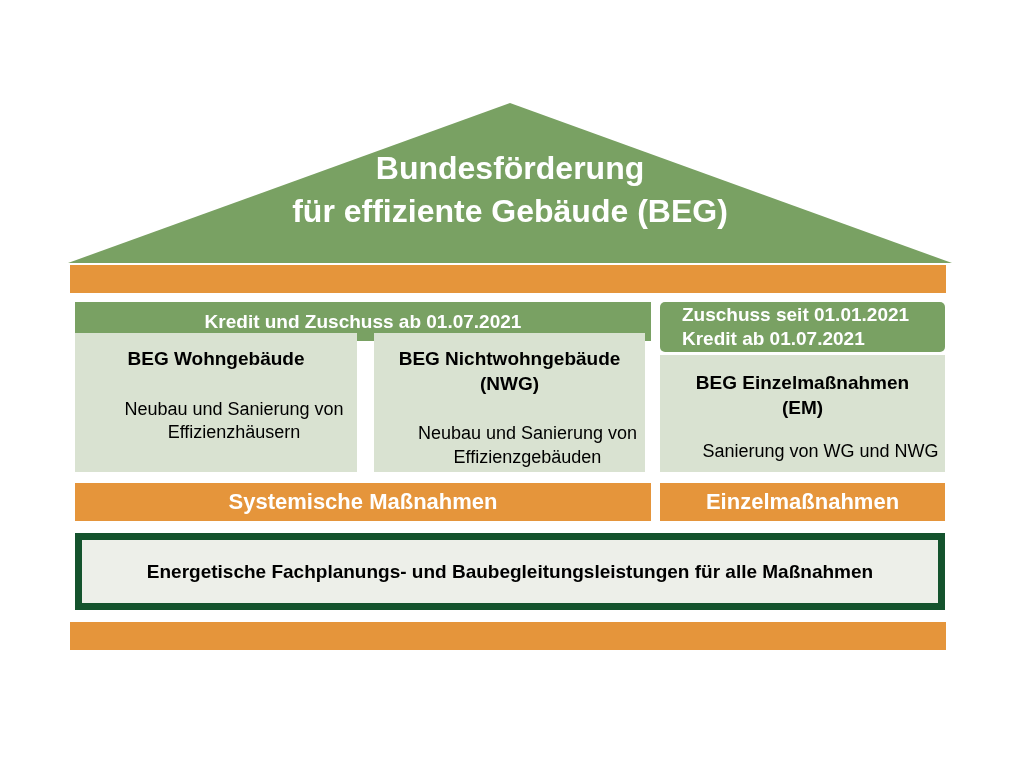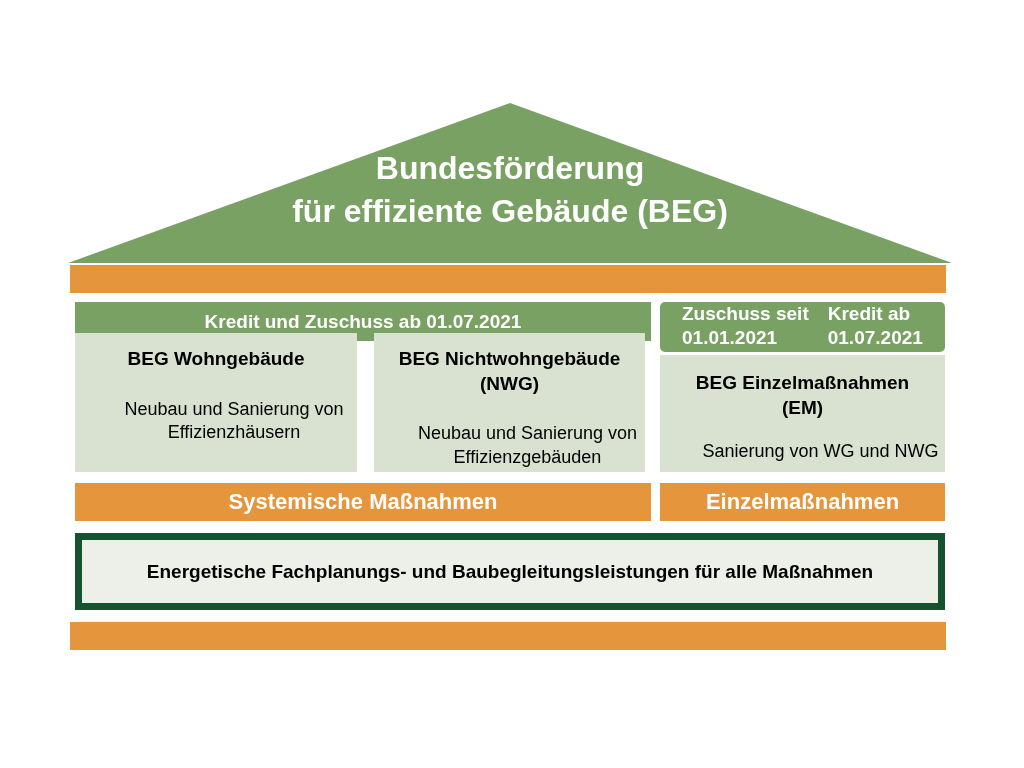--- a/index.html
+++ b/index.html
@@ -54,21 +54,21 @@
     font-size: 19px;
     box-sizing: border-box;
   }
   .left-header {
     left: 75px; top: 302px; width: 576px; height: 39px;
     display: flex; align-items: center; justify-content: center;
   }
   .right-header {
     left: 660px; top: 302px; width: 285px; height: 50px;
     border-radius: 5px;
-    display: flex; flex-direction: row; justify-content: center;
+    display: flex; flex-direction: column; justify-content: center;
     padding-left: 22px; line-height: 1.28;
   }
   
   .lg-box {
     position: absolute;
     background: #D9E2D1;
     color: #000000;
     text-align: center;
     box-sizing: border-box;
     font-size: 18px;

